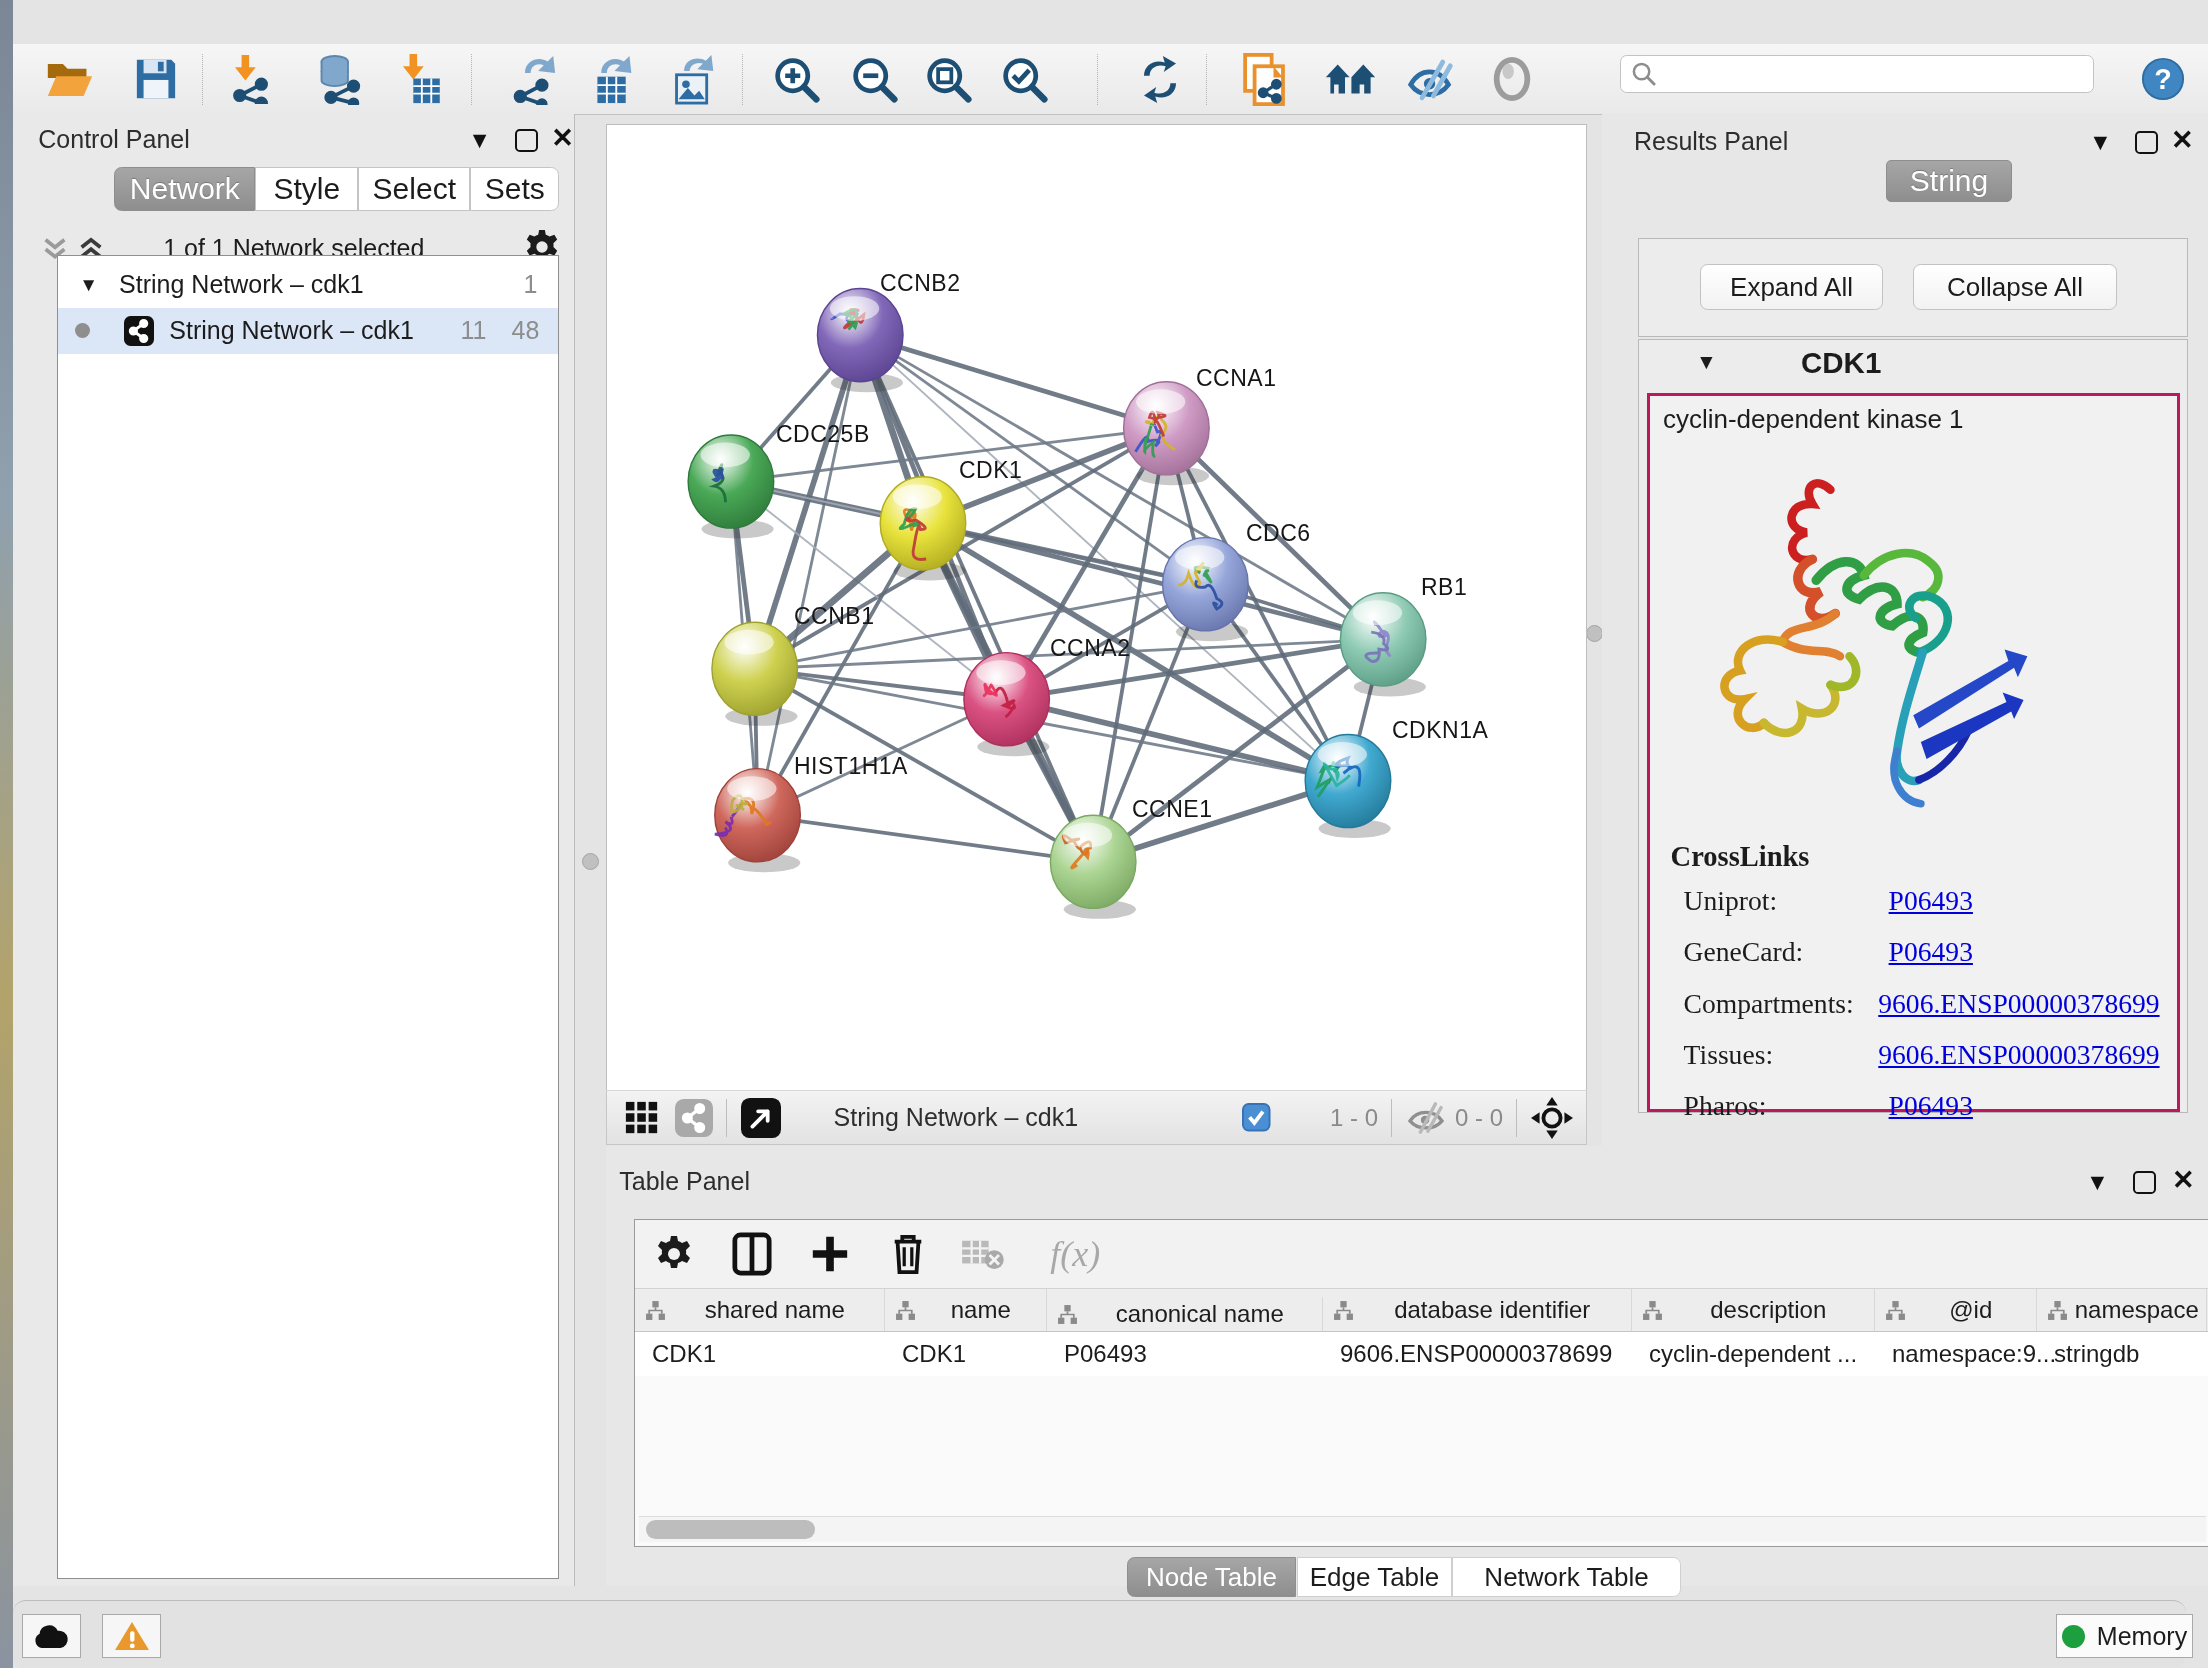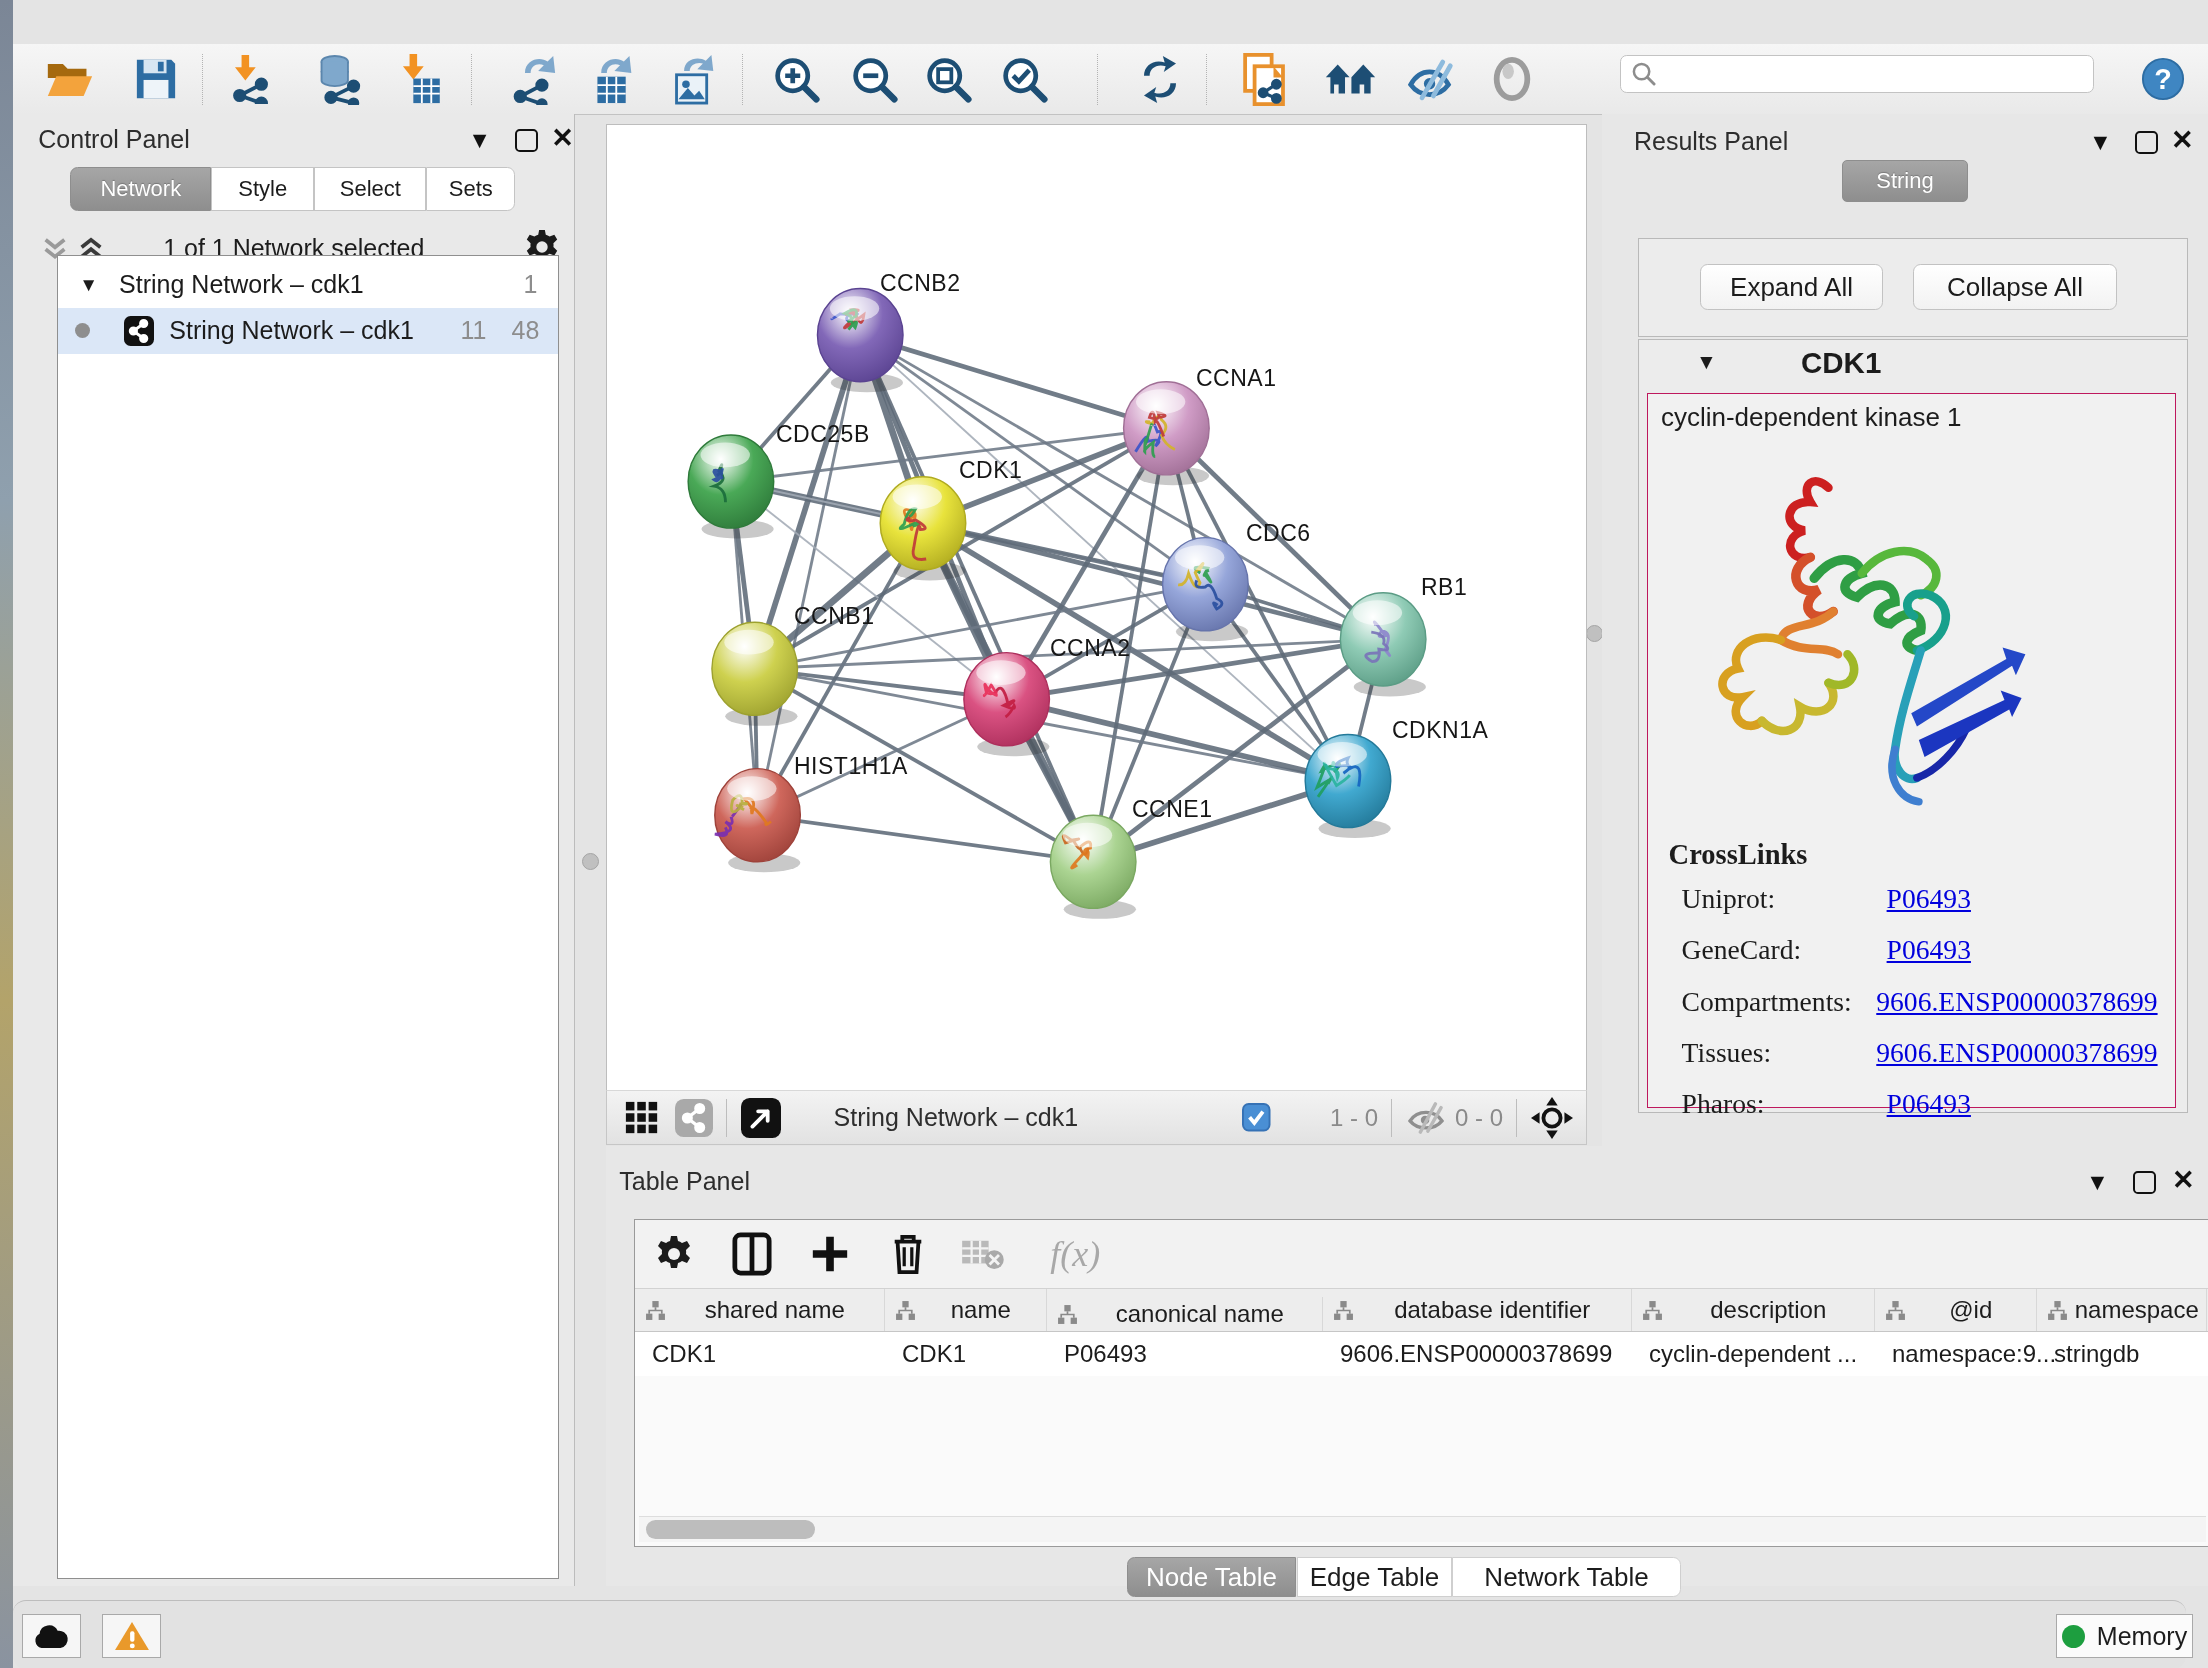--- a/index.html
+++ b/index.html
@@ -18,22 +18,22 @@
            border-bottom:1px solid #c2c2c2;}
   .tbtn{top:8.6px;width:53px;height:53px;display:flex;align-items:center;justify-content:center;cursor:pointer;}
   .tsep{top:9.5px;width:0;height:51px;border-left:1.9px dotted #b3b3b3;}
   #searchbox{left:1607px;top:10.5px;width:474px;height:38px;background:#fff;border:1px solid #c3c3c3;border-radius:6.7px;
              display:flex;align-items:center;padding-left:9.5px;box-sizing:border-box;}
   
   .panel-title{font-size:25px;color:#2d2d2d;}
   .ph-ico{font-size:23px;color:#111;}
   .sq-ico{width:23px;height:23px;border:2.9px solid #111;border-radius:4.8px;box-sizing:border-box;}
   .x-ico{font-size:27px;font-weight:bold;color:#111;line-height:23px;}
-  .tab{height:44px;display:flex;align-items:center;justify-content:center;font-size:22px;
-       background:#fff;border:1px solid #c4c4c4;box-sizing:border-box;cursor:pointer;}
+  .tab{height:44px;display:flex;align-items:center;justify-content:center;font-size:30px;
+       background:#fff;border:1px solid #c4c4c4;box-sizing:border-box;cursor:pointer;margin-left:44px;}
   .tab.sel{background:linear-gradient(#a6a6a6,#8e8e8e);color:#fff;border-color:#8e8e8e;
            text-shadow:0 -1px 1px rgba(0,0,0,.25);}
   
   #control-panel{left:13.3px;top:114px;width:561px;height:1472px;background:#e9e9e9;border-right:1px solid #bcbcbc;}
   #net-list{left:44px;top:141px;width:500px;height:1322px;background:#fff;border:1.9px solid #8f8f8f;}
   .tree-row{height:46px;display:flex;align-items:center;font-size:25px;}
   .tree-row .cnt{color:#8d8d8d;}
   
   #canvas{left:606px;top:124px;width:979px;height:965px;background:#fff;border:1px solid #bdbdbd;box-sizing:content-box;}
   .node-label{position:absolute;font-size:23px;color:#161616;letter-spacing:0.5px;}
@@ -43,21 +43,21 @@
   .cbar-sep{width:0;height:38px;border-left:1px solid #bdbdbd;margin:0 13.3px;}
   .dim-txt{color:#8a8a8a;font-size:24px;}
   
   .knob{width:15px;height:15px;border-radius:50%;background:#c0c0c0;border:1px solid #a5a5a5;}
   
   #results-panel{left:1602px;top:114px;width:607px;height:1472px;background:#e7e7e7;}
   #res-box1{left:1638px;top:238px;width:548px;height:97px;background:#ececec;border:1.9px solid #b9b9b9;}
   #res-box2{left:1638px;top:339px;width:548px;height:772px;background:#ececec;border:1.9px solid #b9b9b9;}
   .wbtn{background:linear-gradient(#ffffff,#f2f2f2);border:1px solid #c2c2c2;border-radius:7.6px;
         font-size:26px;display:flex;align-items:center;justify-content:center;cursor:pointer;}
-  #gene-desc-box{left:7.6px;top:53px;width:527px;height:713px;background:#f1f1f1;border:1px solid #be185d;}
+  #gene-desc-box{left:7.6px;top:53px;width:527px;height:713px;background:#f1f1f1;border:3px solid #be185d;}
   .serif{font-family:"Liberation Serif",serif;}
   .xlink{color:#0000dd;text-decoration:underline;cursor:pointer;}
   
   #table-panel{left:606px;top:1146px;width:1603px;height:440px;background:#e7e7e7;}
   #tp-box{left:28px;top:73px;width:1575px;height:326px;background:#fafafa;border:1.9px solid #9a9a9a;}
   #tp-toolbar{height:68px;display:flex;align-items:center;background:#f2f2f2;}
   .tp-ico{width:51px;height:51px;display:flex;align-items:center;justify-content:center;cursor:pointer;}
   #tbl-header{display:flex;background:#ededed;border-top:1px solid #d2d2d2;border-bottom:1.9px solid #c6c6c6;height:42px;}
   .th{display:flex;align-items:center;font-size:24px;border-right:1px solid #d8d8d8;box-sizing:border-box;position:relative;}
   .th .lbl{flex:1;text-align:center;}

